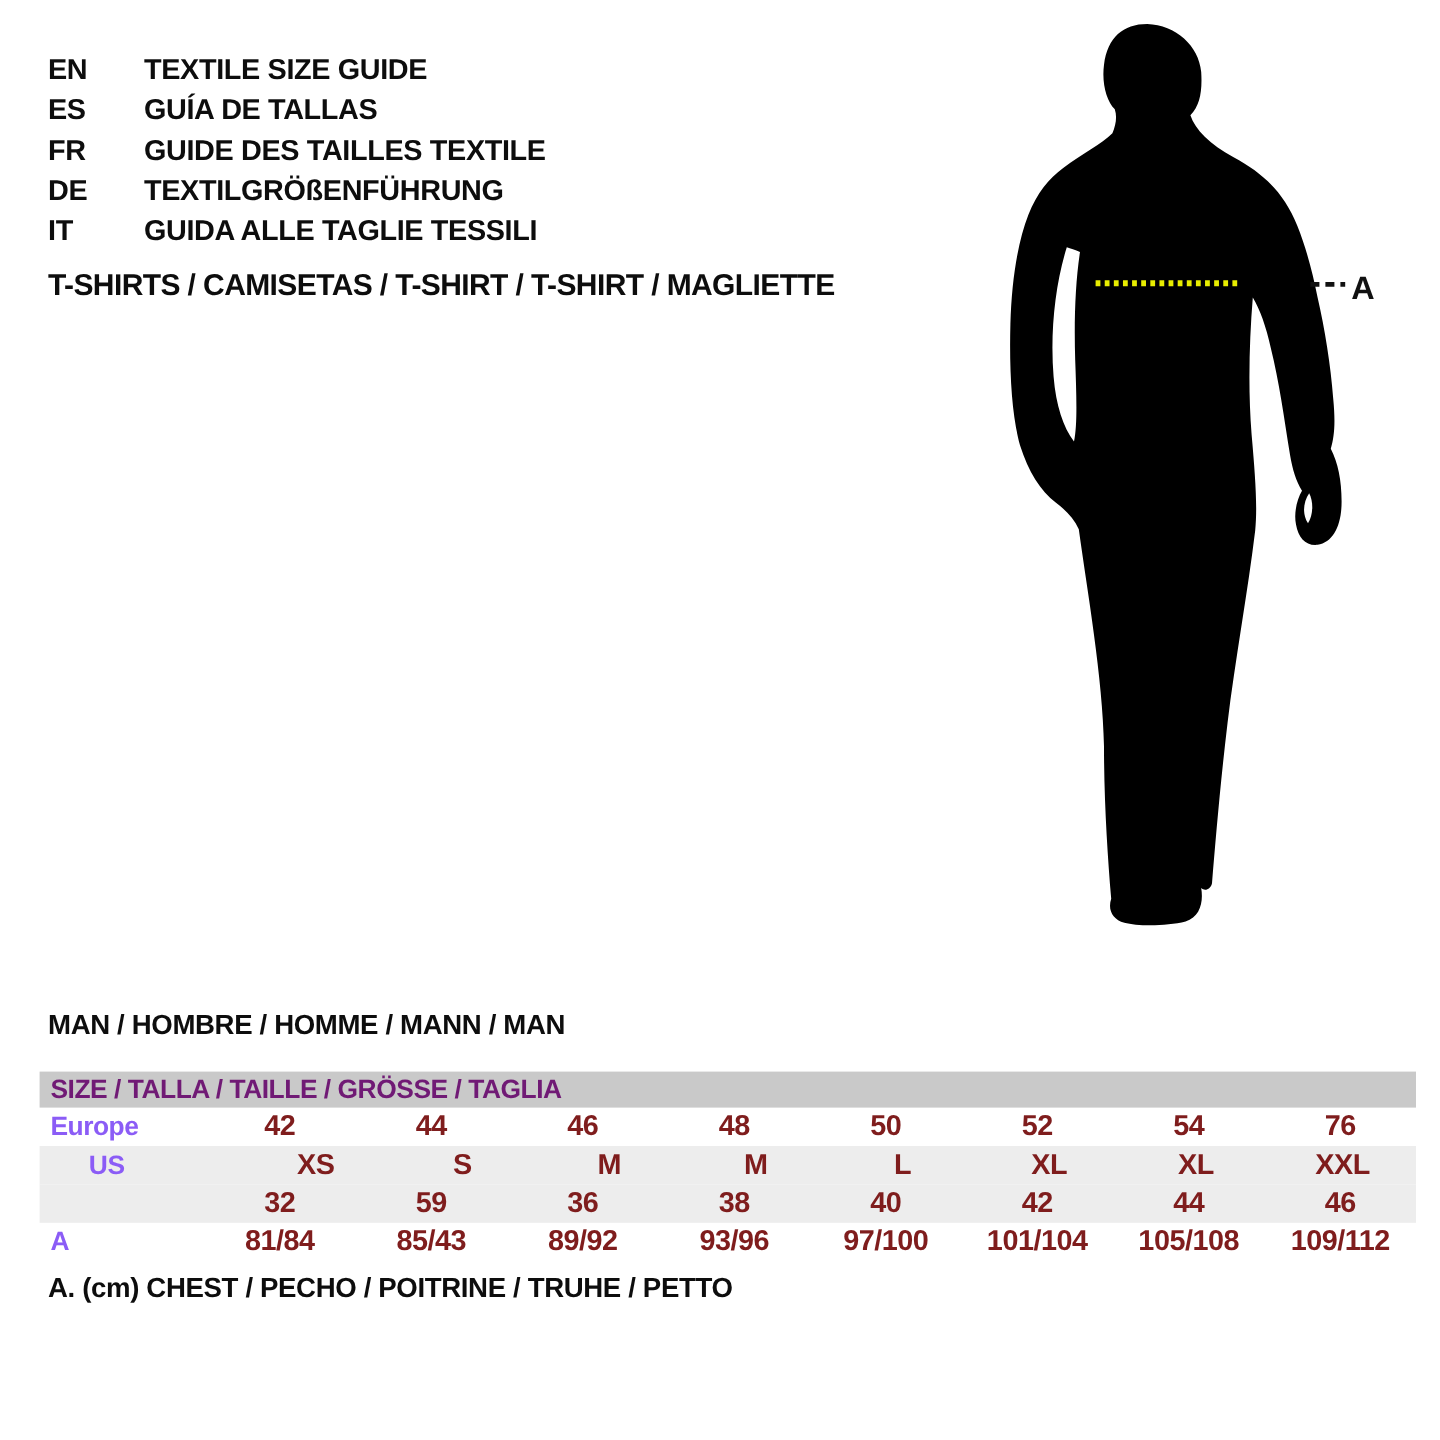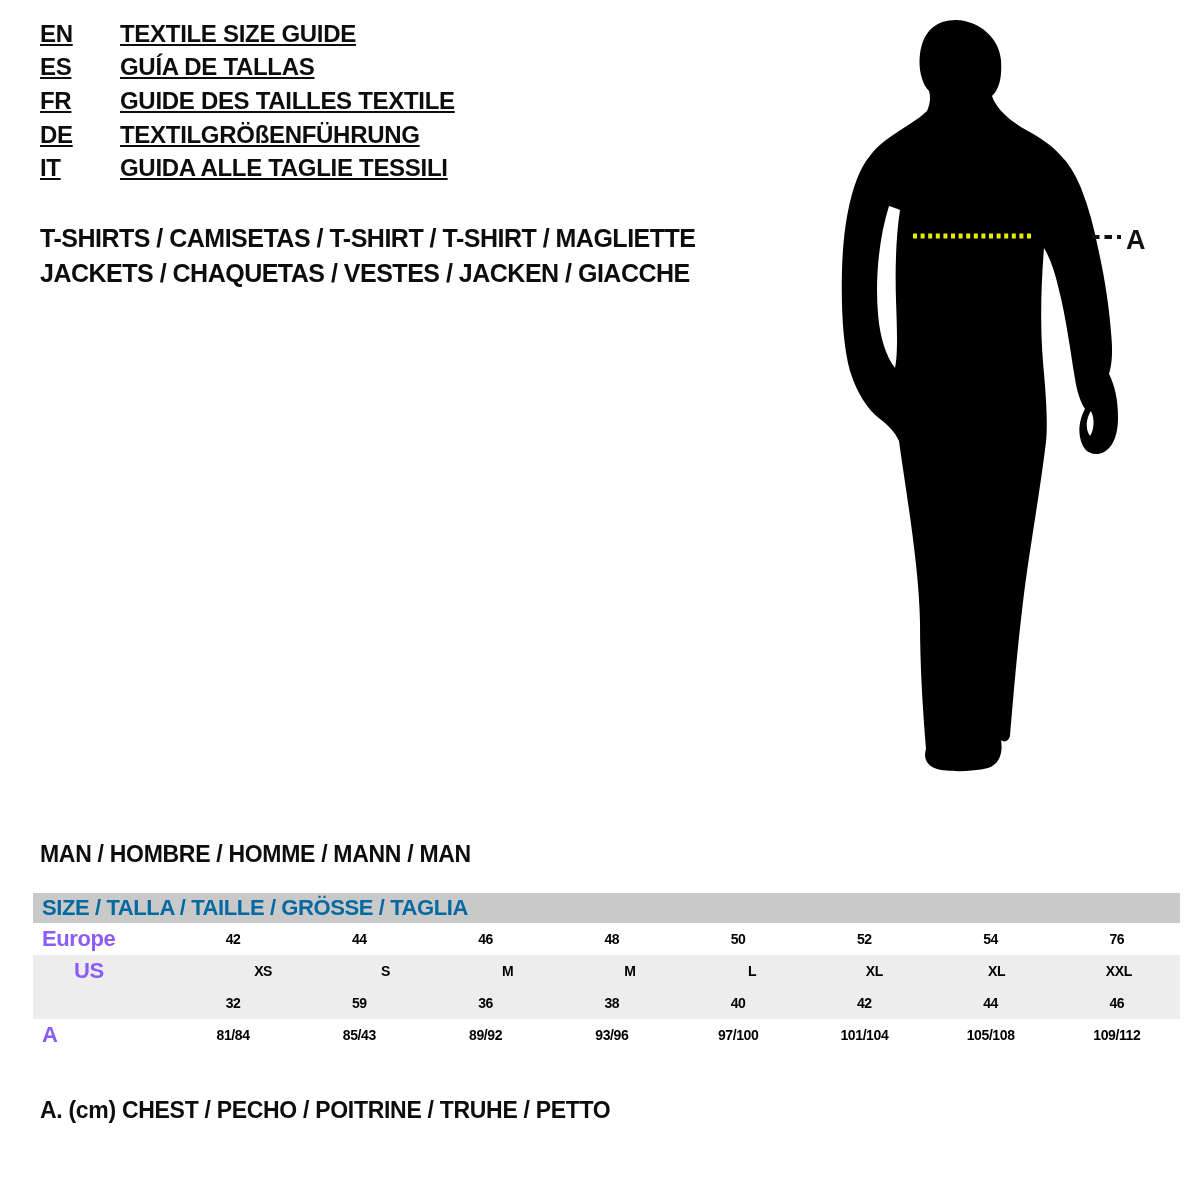--- a/index.html
+++ b/index.html
@@ -8,21 +8,21 @@
     background:#ffffff;
     font-family:"Liberation Sans","DejaVu Sans",sans-serif;
     color:#0d0d0d;
     position:relative;
     overflow:hidden;
     -webkit-font-smoothing:antialiased;
   }
   .abs{position:absolute;}
 
   
-  .lang-block{left:40px;top:17px;text-decoration:underline;}
+  .lang-block{left:40px;top:42px;}
   .lang-row{display:flex;height:33.6px;align-items:center;}
   .lang-code{
     width:80px;font-size:24px;font-weight:700;letter-spacing:-0.3px;
   }
   .lang-title{
     font-size:24px;font-weight:700;letter-spacing:-0.3px;white-space:nowrap;
   }
 
   
   .categories{left:40px;top:221px;}
@@ -35,40 +35,40 @@
   .section-heading{
     left:40px;top:841px;
     font-size:23px;font-weight:700;letter-spacing:-0.3px;white-space:nowrap;
   }
 
   
   .size-table{left:33px;top:893px;width:1147px;}
   .t-header{
     height:30px;background:#c9c9c9;
     display:flex;align-items:center;padding-left:9px;box-sizing:border-box;
-    font-size:22px;font-weight:700;letter-spacing:-0.4px;color:#0369a1;
+    font-size:22px;font-weight:700;letter-spacing:-0.4px;color:#701a75;
   }
   .t-row{
     height:32px;display:grid;
     grid-template-columns:137px repeat(8,1fr);
     align-items:center;
   }
   .t-row.striped{background:#ededed;}
   .t-label{
     font-size:22px;font-weight:700;letter-spacing:-0.4px;
     padding-left:9px;color:#8b5cf6;
   }
   .t-cell{
-    font-size:14px;font-weight:700;letter-spacing:-0.4px;
-    text-align:center;color:#000000;
+    font-size:24px;font-weight:700;letter-spacing:-0.4px;
+    text-align:center;color:#7f1d1d;
   }
 
   
   .footnote{
-    left:40px;top:1097px;
+    left:40px;top:1060px;
     font-size:23px;font-weight:700;letter-spacing:-0.3px;white-space:nowrap;
   }
 
   
   .figure-wrap{left:820px;top:0;width:345px;height:800px;}
 </style>
 </head>
 <body>
 
 <div class="abs lang-block">
@@ -89,21 +89,20 @@
       <div class="lang-title">TEXTILGRÖßENFÜHRUNG</div>
     </div>
     <div class="lang-row">
       <div class="lang-code">IT</div>
       <div class="lang-title">GUIDA ALLE TAGLIE TESSILI</div>
     </div>
   </div>
 
 <div class="abs categories">
   <div class="category-line">T-SHIRTS / CAMISETAS / T-SHIRT / T-SHIRT / MAGLIETTE</div>
-  <div class="category-line">JACKETS / CHAQUETAS / VESTES / JACKEN / GIACCHE</div>
 </div>
 
 <div class="abs figure-wrap">
   <svg width="345" height="800" viewBox="820 0 345 800" xmlns="http://www.w3.org/2000/svg">
     <path d="M 956,20
          C 980,21 999,38 1001,60
          C 1002,76 1000,88 992,96
          C 996,108 1008,120 1028,131
          C 1052,144 1070,160 1081,188
          C 1089,208 1094,228 1098,248

